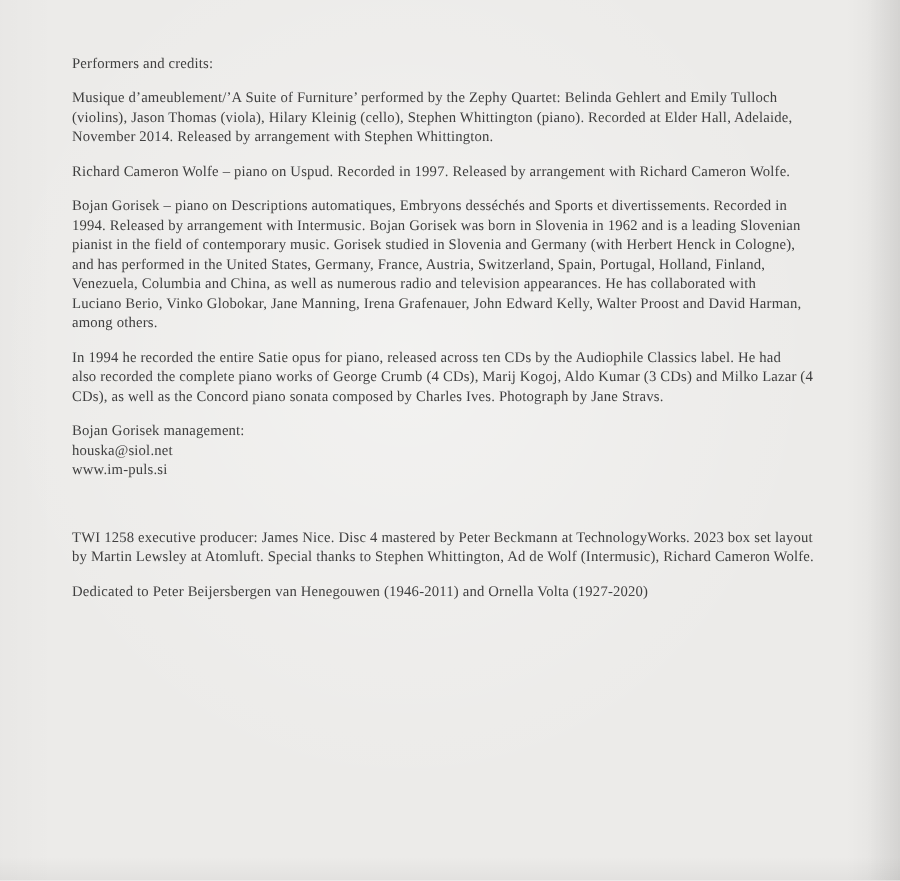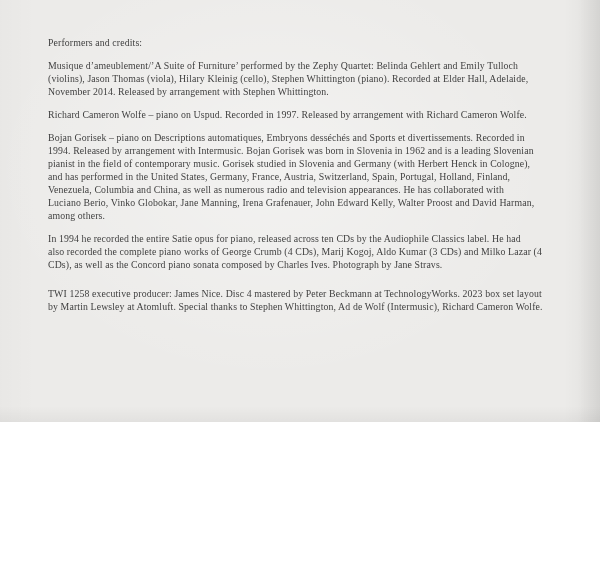--- a/index.html
+++ b/index.html
@@ -8,21 +8,21 @@
   }
   body {
     width: 600px;
     height: 587px;
     overflow: hidden;
     font-family: "Liberation Serif", serif;
   }
   .scan-page {
     position: relative;
     width: 600px;
-    height: 422px;
+    height: 587px;
     background: #ecebe9;
     background-image:
       radial-gradient(ellipse at 45% 40%, rgba(255,255,255,0.35) 0%, rgba(255,255,255,0) 60%),
       linear-gradient(to right, rgba(0,0,0,0.015) 0%, rgba(0,0,0,0) 6%, rgba(0,0,0,0) 94%, rgba(0,0,0,0.05) 100%);
     box-sizing: border-box;
   }
   .text-block {
     position: absolute;
     top: 36px;
     left: 48px;
@@ -31,21 +31,21 @@
     font-size: 9.8px;
     line-height: 13px;
     letter-spacing: 0.12px;
     text-align: left;
   }
   .para {
     margin: 0 0 10px 0;
     white-space: pre-line;
   }
   .para.gap-top {
-    margin-top: 16px;
+    margin-top: 32px;
   }
   .edge-shade {
     position: absolute;
     pointer-events: none;
   }
   .edge-shade.right {
     top: 0; right: 0; width: 22px; height: 100%;
     background: linear-gradient(to right, rgba(0,0,0,0) 0%, rgba(0,0,0,0.055) 100%);
   }
   .edge-shade.bottom {
@@ -66,18 +66,22 @@
     <p class="para">Bojan Gorisek – piano on Descriptions automatiques, Embryons desséchés and Sports et divertissements. Recorded in
 1994. Released by arrangement with Intermusic. Bojan Gorisek was born in Slovenia in 1962 and is a leading Slovenian
 pianist in the field of contemporary music. Gorisek studied in Slovenia and Germany (with Herbert Henck in Cologne),
 and has performed in the United States, Germany, France, Austria, Switzerland, Spain, Portugal, Holland, Finland,
 Venezuela, Columbia and China, as well as numerous radio and television appearances. He has collaborated with
 Luciano Berio, Vinko Globokar, Jane Manning, Irena Grafenauer, John Edward Kelly, Walter Proost and David Harman,
 among others.</p>
     <p class="para">In 1994 he recorded the entire Satie opus for piano, released across ten CDs by the Audiophile Classics label. He had
 also recorded the complete piano works of George Crumb (4 CDs), Marij Kogoj, Aldo Kumar (3 CDs) and Milko Lazar (4
 CDs), as well as the Concord piano sonata composed by Charles Ives. Photograph by Jane Stravs.</p>
+    <p class="para">Bojan Gorisek management:
+houska@siol.net
+www.im-puls.si</p>
     <p class="para gap-top">TWI 1258 executive producer: James Nice. Disc 4 mastered by Peter Beckmann at TechnologyWorks. 2023 box set layout
 by Martin Lewsley at Atomluft. Special thanks to Stephen Whittington, Ad de Wolf (Intermusic), Richard Cameron Wolfe.</p>
+    <p class="para">Dedicated to Peter Beijersbergen van Henegouwen (1946-2011) and Ornella Volta (1927-2020)</p>
   </div>
   <div class="edge-shade right"></div>
   <div class="edge-shade bottom"></div>
 </div>
 
 </body></html>

